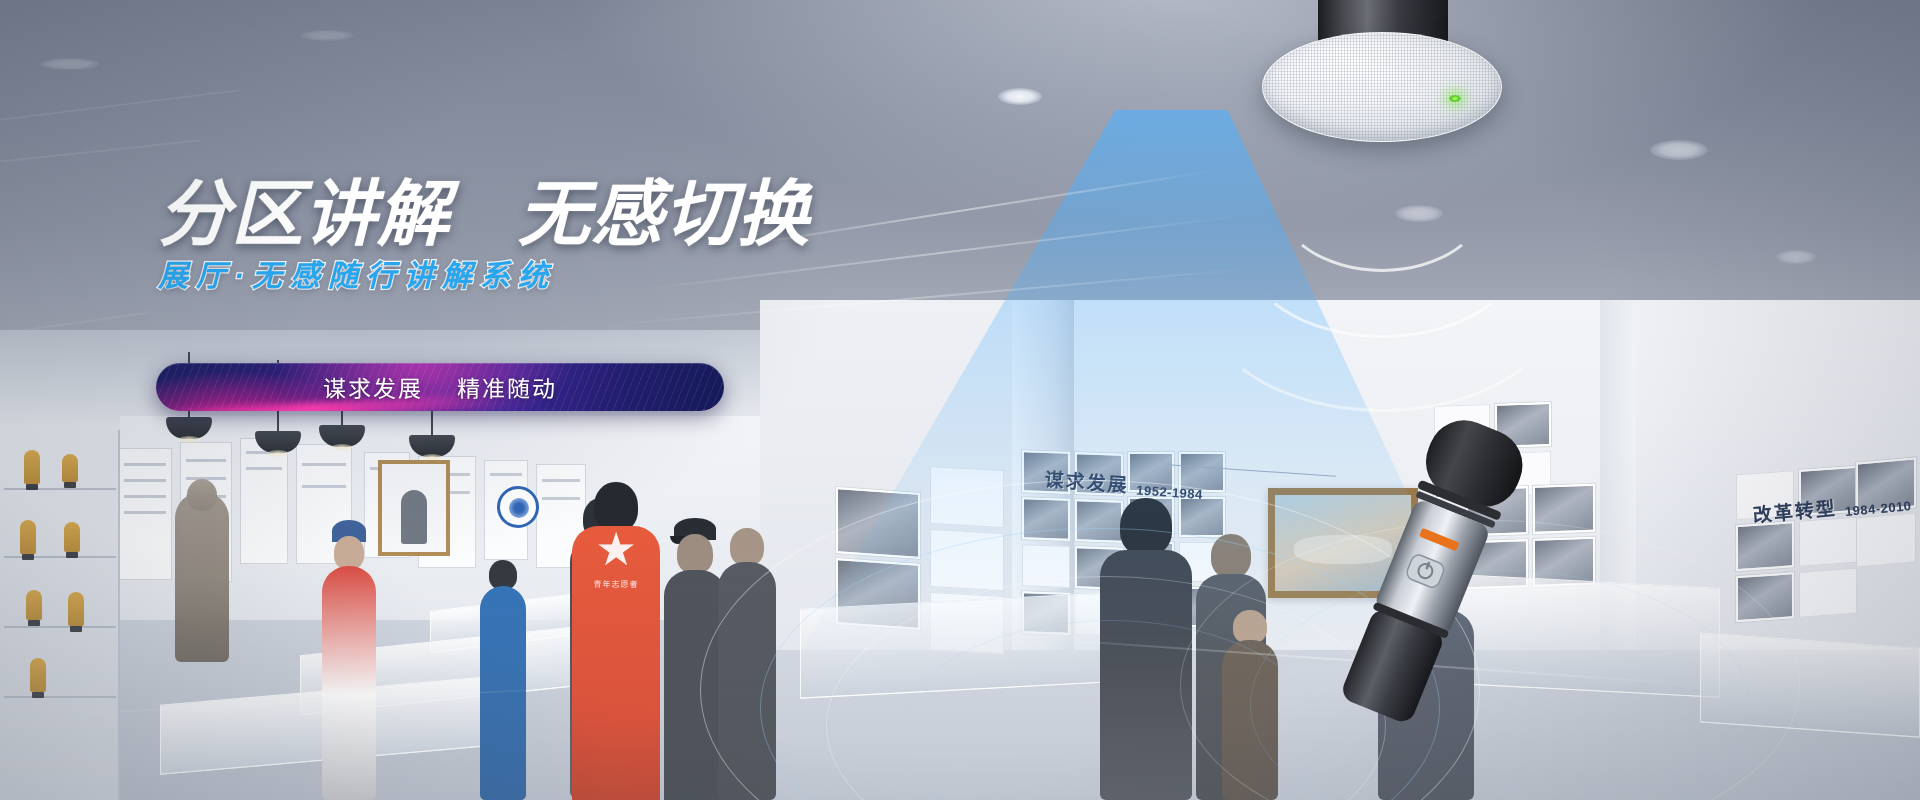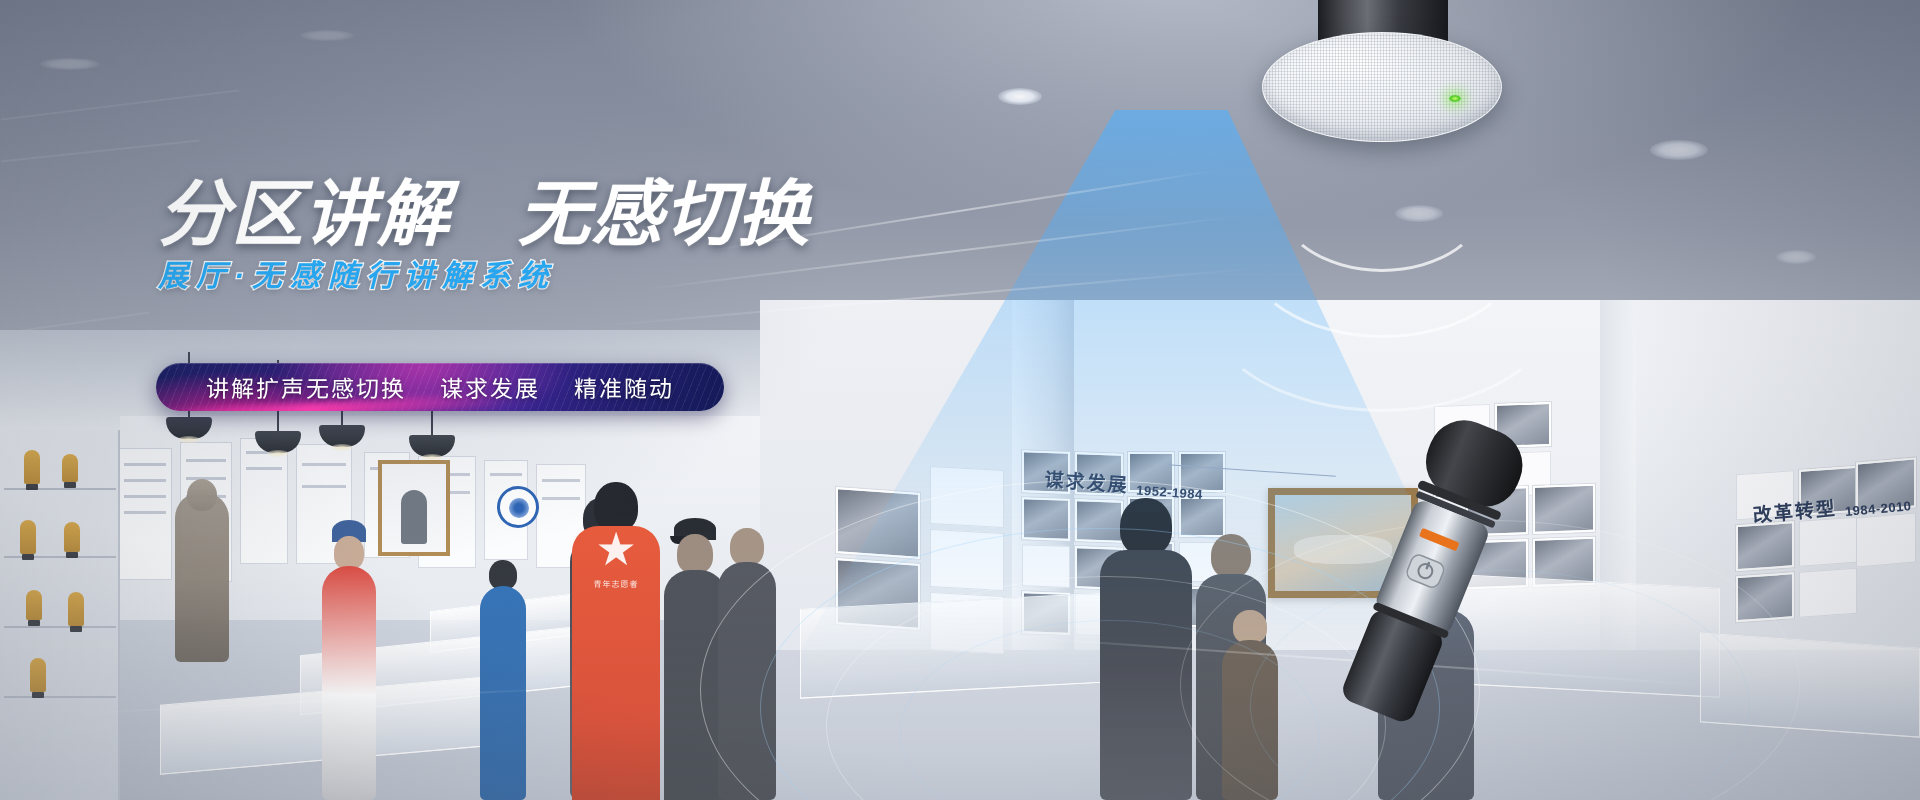--- a/index.html
+++ b/index.html
@@ -528,20 +528,19 @@
     <div class="headline">
       <span>分区讲解</span>
       <span class="gap"></span>
       <span>无感切换</span>
     </div>
     <div class="subline">展厅·无感随行讲解系统</div>
   </div>
 
   <div class="pill">
     <div class="pill-inner">
-      <span>讲解扩声无感切换</span>
       <span>谋求发展</span>
       <span>精准随动</span>
     </div>
   </div>
 
   <div class="vign"></div>
 </div>
 
 </body></html>

